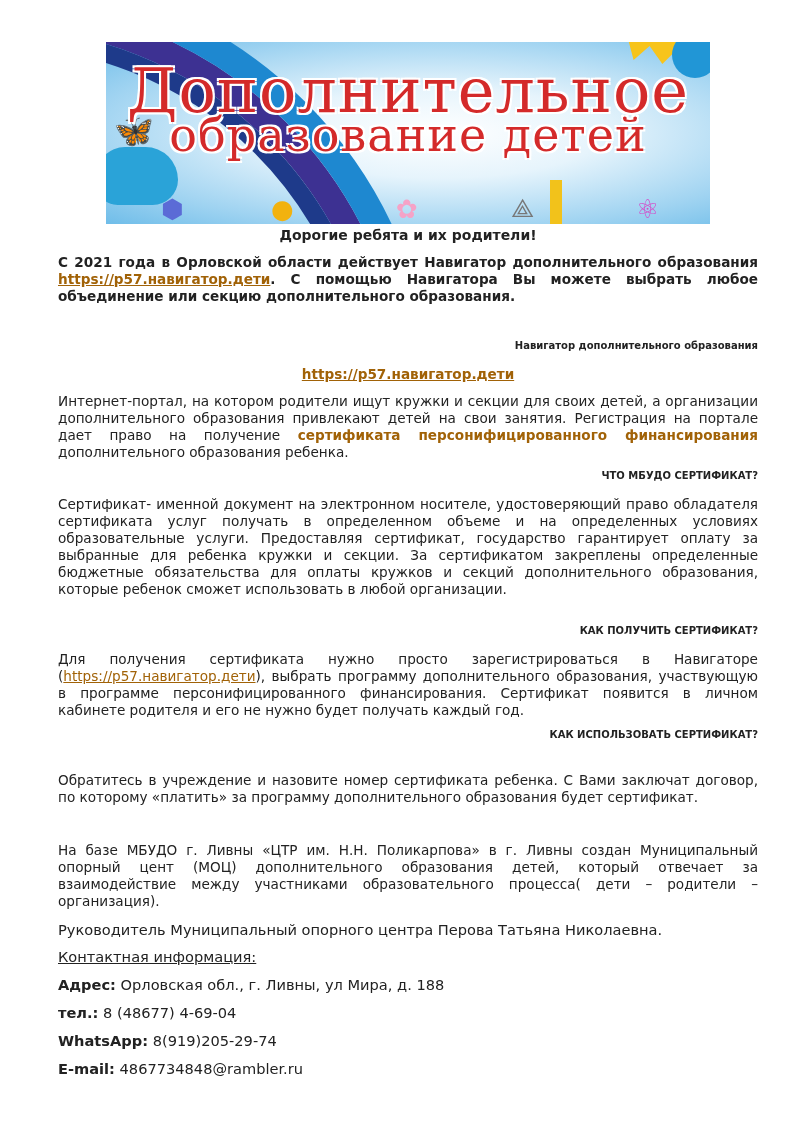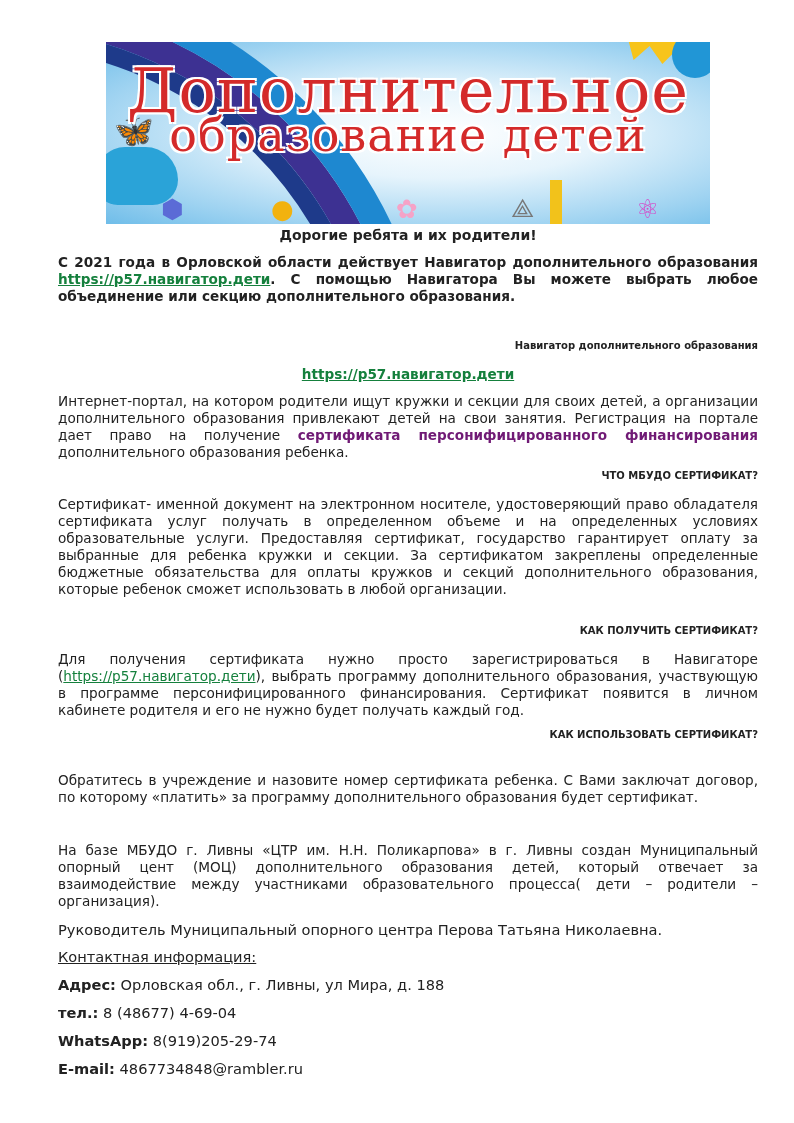--- a/index.html
+++ b/index.html
@@ -22,22 +22,22 @@
          background: #f7c41b; clip-path: polygon(0 0,100% 0,85% 60%,60% 100%,40% 55%,15% 90%); }
   .sunblue { position: absolute; right: -8px; top: -10px; width: 46px; height: 46px;
              background: #2196d6; border-radius: 50%; }
   .icon-decor { position: absolute; bottom: 0; font-size: 26px; }
   .doc { position: absolute; left: 58px; width: 700px; }
   .center { text-align: center; }
   .bold { font-weight: bold; }
   .just { text-align: justify; text-align-last: left; }
   .p { font-size: 13.6px; line-height: 17px; }
   .p-bold { font-size: 13.6px; line-height: 17px; font-weight: bold; }
-  a.link { color: #15803d; text-decoration: underline; }
-  .red { color: #701a75; font-weight: bold; }
+  a.link { color: #a16207; text-decoration: underline; }
+  .red { color: #a16207; font-weight: bold; }
   .h { font-weight: bold; font-size: 10px; text-align: right; }
   .contact { font-size: 14.6px; line-height: 18px; }
   .contact .lbl { font-weight: bold; }
   .underline { text-decoration: underline; font-weight: normal; }
 </style>
 </head>
 <body>
 
 <div class="banner">
   <div class="rainbow" style="left:-520px; top:-40px; width:820px; height:820px; border:26px solid #3d3192; box-sizing:border-box;"></div>

